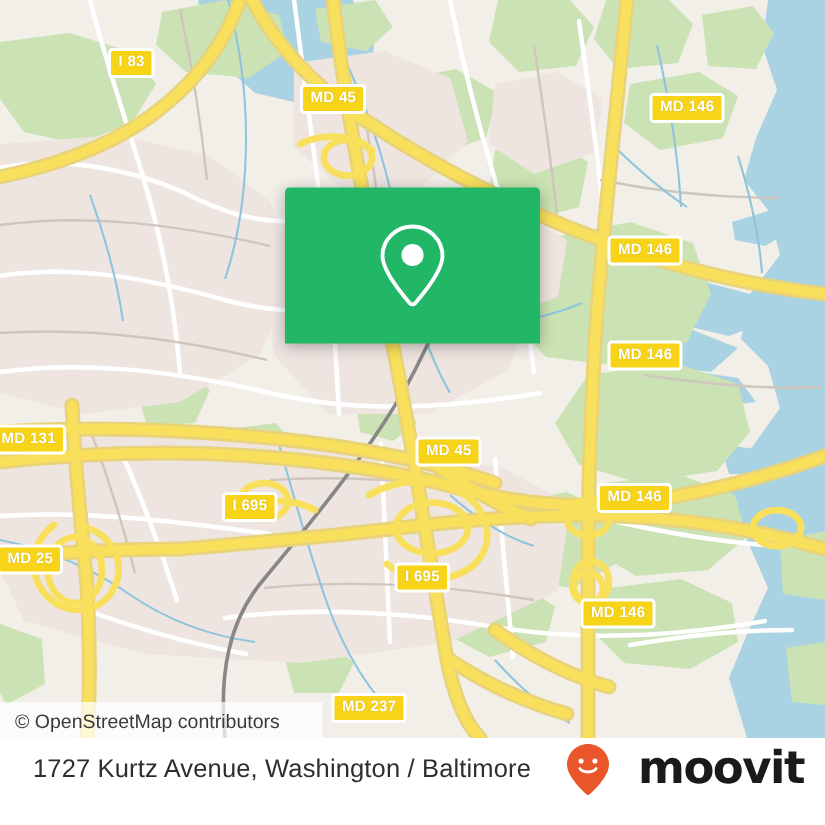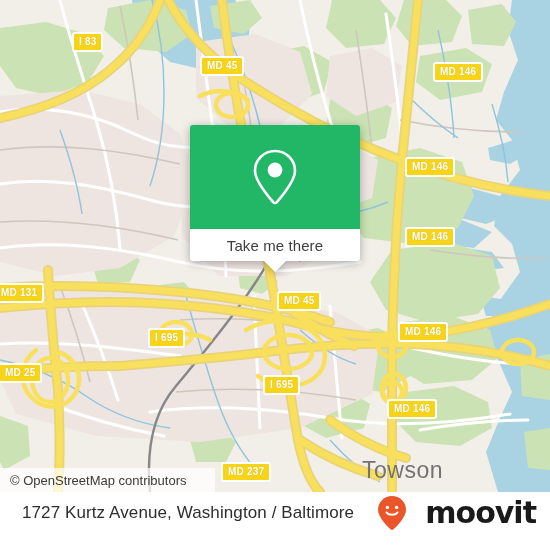--- a/index.html
+++ b/index.html
@@ -344,34 +344,29 @@
     <div class="shield" style="left:405px; top:227px;">MD 146</div>
     <div class="shield" style="left:-6px;  top:283px;">MD 131</div>
     <div class="shield" style="left:277px; top:291px;">MD 45</div>
     <div class="shield" style="left:148px; top:328px;">I 695</div>
     <div class="shield" style="left:398px; top:322px;">MD 146</div>
     <div class="shield" style="left:-2px;  top:363px;">MD 25</div>
     <div class="shield" style="left:263px; top:375px;">I 695</div>
     <div class="shield" style="left:387px; top:399px;">MD 146</div>
     <div class="shield" style="left:221px; top:462px;">MD 237</div>
 
-    <div class="place-label" style="left:362px; top:457px;">Towson</div>
 
     <div id="popup">
       <div id="popup-top">
         <svg width="48" height="58" viewBox="0 0 48 58" xmlns="http://www.w3.org/2000/svg">
           <path d="M24 3 C13 3 4 11.8 4 22.7 C4 33 16.5 47.5 22.2 54.1
                    C23.2 55.2 24.8 55.2 25.8 54.1 C31.5 47.5 44 33 44 22.7
                    C44 11.8 35 3 24 3 Z" fill="none" stroke="#ffffff" stroke-width="2.6"></path>
           <circle cx="24" cy="22" r="7.4" fill="#ffffff"></circle>
         </svg>
-      </div>
-      <div id="popup-bottom">
-        <span id="popup-cta">Take me there</span>
-        <div id="popup-tail"></div>
       </div>
     </div>
 
     <div id="attribution">
       <span>© OpenStreetMap contributors</span>
     </div>
   </div>
 
   <div id="footer">
     <span id="footer-address">1727 Kurtz Avenue, Washington / Baltimore</span>

